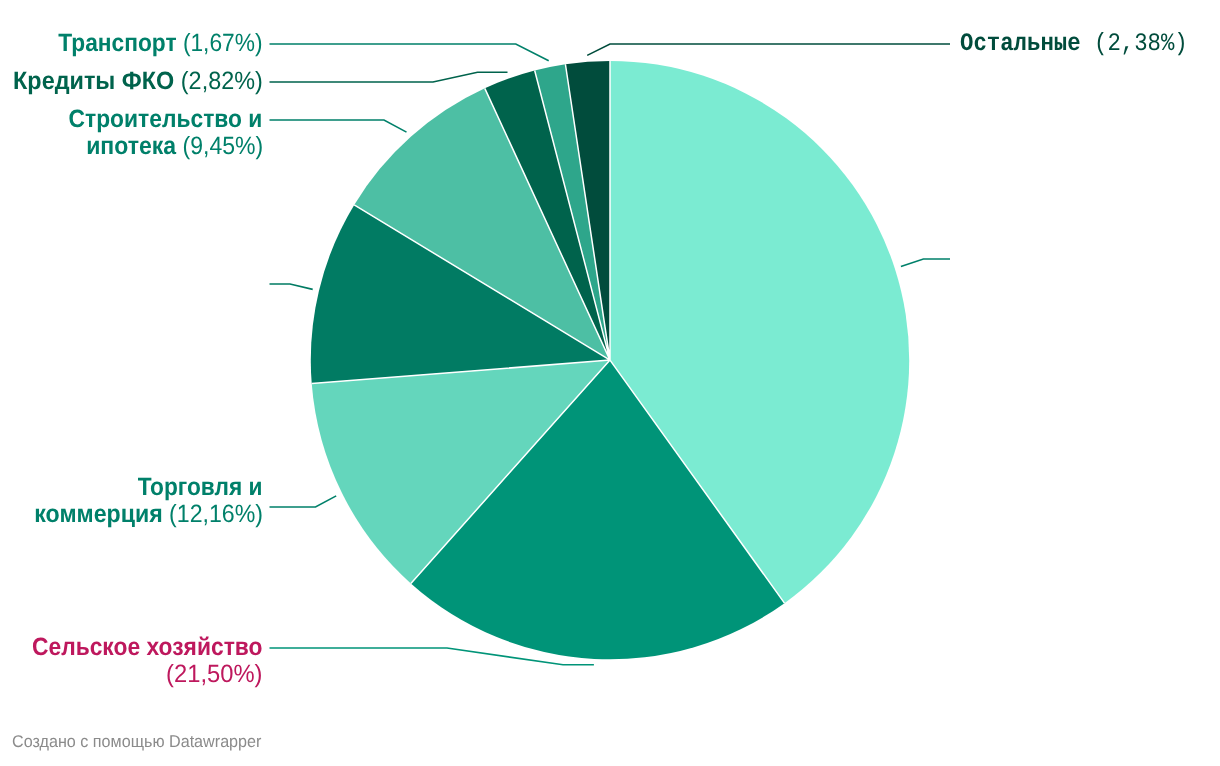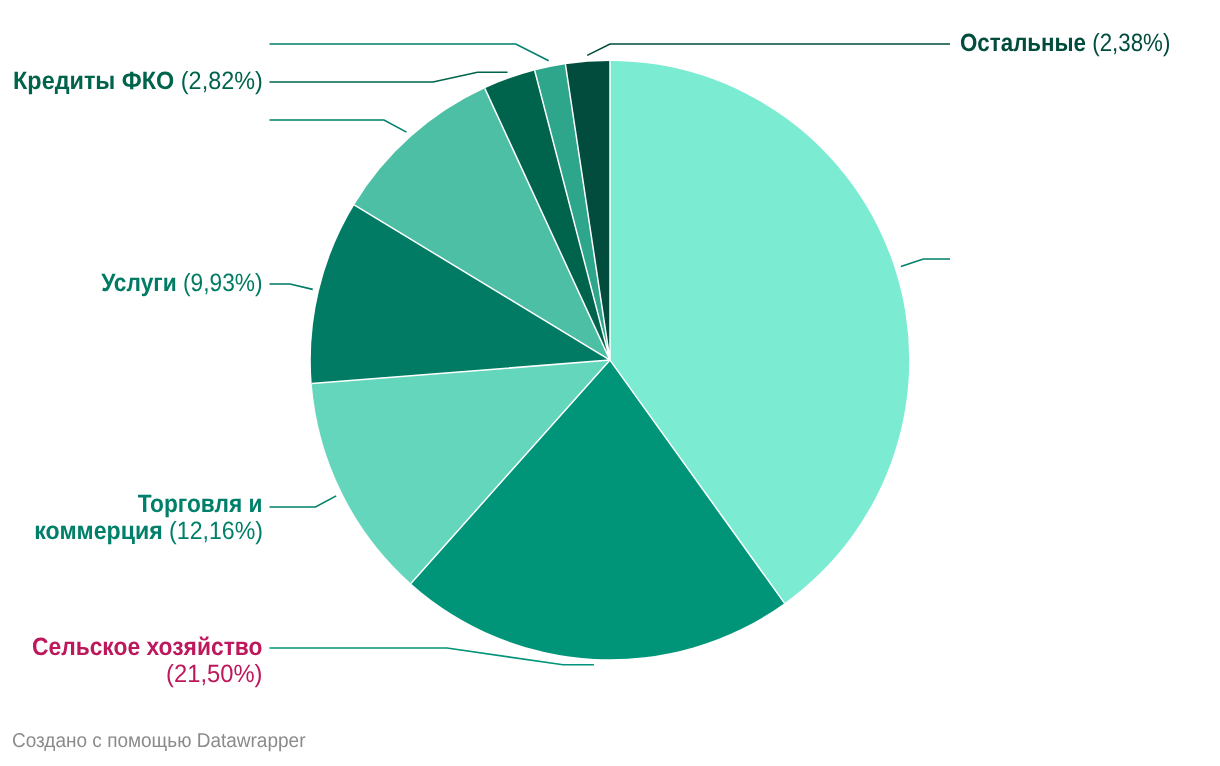--- a/index.html
+++ b/index.html
@@ -21,32 +21,32 @@
   [data-name="label-construction-line2"]{transform:scaleX(0.921)!important;}
   [data-name="label-services-line1"]{transform:scaleX(0.909)!important;}
   [data-name="label-trade-line1"]{transform:scaleX(0.908)!important;}
   [data-name="label-trade-line2"]{transform:scaleX(0.926)!important;}
   [data-name="label-agriculture-line1"]{transform:scaleX(0.913)!important;}
   [data-name="label-agriculture-line2"]{transform:scaleX(0.950)!important;}
   [data-name="label-other-line1"]{transform:scaleX(0.893)!important;}
   [data-name="label-consumer-line1"]{transform:scaleX(0.925)!important;}
   [data-name="label-consumer-line2"]{transform:scaleX(0.921)!important;}
   .lbl.r{text-align:right;}
-  .lbl.l{text-align:left;}
+  .lbl.l{text-align:left;font-family:Liberation Mono, monospace;}
   .lbl.r>span.tx{transform-origin:100% 50%;}
   .lbl.l>span.tx{transform-origin:0% 50%;}
   [data-name="label-transport"]{color:#00806A;}
   [data-name="label-fko"]{color:#00634C;}
   [data-name="label-construction"]{color:#00806A;}
   [data-name="label-services"]{color:#017B63;}
   [data-name="label-trade"]{color:#00806A;}
   [data-name="label-agriculture"]{color:#009478;}
   [data-name="label-other"]{color:#014C3C;}
   [data-name="label-consumer"]{color:#00806A;}
-  .footer{position:absolute;left:11.6px;top:730px;font-size:20px;line-height:23px;color:#8B8B8B;}
+  .footer{position:absolute;left:11.6px;top:730px;font-size:17px;line-height:23px;color:#8B8B8B;}
   .footer>span{display:inline-block;transform:scaleX(0.95);transform-origin:0% 50%;}
   .footer{filter:blur(0px);}
 </style>
 </head>
 <body>
 
 <div id="stage" data-name="chart-canvas">
   <svg class="chart" viewBox="0 0 1220 766" data-name="pie-chart-svg">
     <g data-name="pie-slices">
       <path data-name="slice-consumer" d="M610.00,360.10L610.00,60.90A299.2,299.2 0 0 1 784.49,603.15Z" fill="#7BEBD2"></path>
@@ -64,31 +64,35 @@
       <path data-name="leader-line-fko" d="M269.5,82 L433,82 L477.5,72.3 L507.5,72.3" stroke="#00634C"></path>
       <path data-name="leader-line-construction" d="M269.5,120 L384,120 L406.5,132.1" stroke="#00806A"></path>
       <path data-name="leader-line-services" d="M269.5,284 L290,284 L312.7,289.4" stroke="#017B63"></path>
       <path data-name="leader-line-trade" d="M269.5,507 L315.5,507 L336.2,495.9" stroke="#00806A"></path>
       <path data-name="leader-line-agriculture" d="M269.5,648 L447,648 L563,664.8 L593.9,664.8" stroke="#009478"></path>
       <path data-name="leader-line-other" d="M587.2,55.4 L610,44 L950,44" stroke="#014C3C"></path>
       <path data-name="leader-line-consumer" d="M900.9,266.5 L923.4,259 L950,259" stroke="#00806A"></path>
     </g>
   </svg>
 
+  <div class="lbl r" data-name="label-transport" style="right: 957.3px; top: 30px; color: rgb(0, 128, 106);">
+    <span class="tx" data-name="label-transport-line1"><b data-name="label-transport-name">Транспорт</b> <i data-name="label-transport-pct">(1,67%)</i></span>
+  </div>
 
   <div class="lbl r" data-name="label-fko" style="right: 957.3px; top: 67.9px; color: rgb(0, 99, 76);">
     <span class="tx" data-name="label-fko-line1"><b data-name="label-fko-name">Кредиты ФКО</b> <i data-name="label-fko-pct">(2,82%)</i></span>
   </div>
 
-
-  <div class="lbl r" data-name="label-services" style="right: 957.3px; top: 269.5px; color: rgb(1, 123, 99);">
-    <span class="tx" data-name="label-services-line1"><b data-name="label-services-name">Услуги</b> <i data-name="label-services-pct">(9,93%)</i></span>
+  <div class="lbl r" data-name="label-construction" style="right: 957.3px; top: 106.3px; color: rgb(0, 128, 106);">
+    <span class="tx" data-name="label-construction-line1"><b data-name="label-construction-name-line1">Строительство и</b></span><br data-name="line-break">
+    <span class="tx" data-name="label-construction-line2"><b data-name="label-construction-name-line2">ипотека</b> <i data-name="label-construction-pct">(9,45%)</i></span>
   </div>
 
-  <div class="lbl r" data-name="label-trade" style="right: 957.3px; top: 491px; color: rgb(0, 128, 106);">
+
+  <div class="lbl r" data-name="label-trade" style="right: 957.3px; top: 474px; color: rgb(0, 128, 106);">
     <span class="tx" data-name="label-trade-line1"><b data-name="label-trade-name-line1">Торговля и</b></span><br data-name="line-break">
     <span class="tx" data-name="label-trade-line2"><b data-name="label-trade-name-line2">коммерция</b> <i data-name="label-trade-pct">(12,16%)</i></span>
   </div>
 
   <div class="lbl r" data-name="label-agriculture" style="right: 957.3px; top: 634.1px; color: #be185d;">
     <span class="tx" data-name="label-agriculture-line1"><b data-name="label-agriculture-name">Сельское хозяйство</b></span><br data-name="line-break">
     <span class="tx" data-name="label-agriculture-line2"><i data-name="label-agriculture-pct">(21,50%)</i></span>
   </div>
 
   <div class="lbl l" data-name="label-other" style="left: 960.4px; top: 30px; color: rgb(1, 76, 60);">

